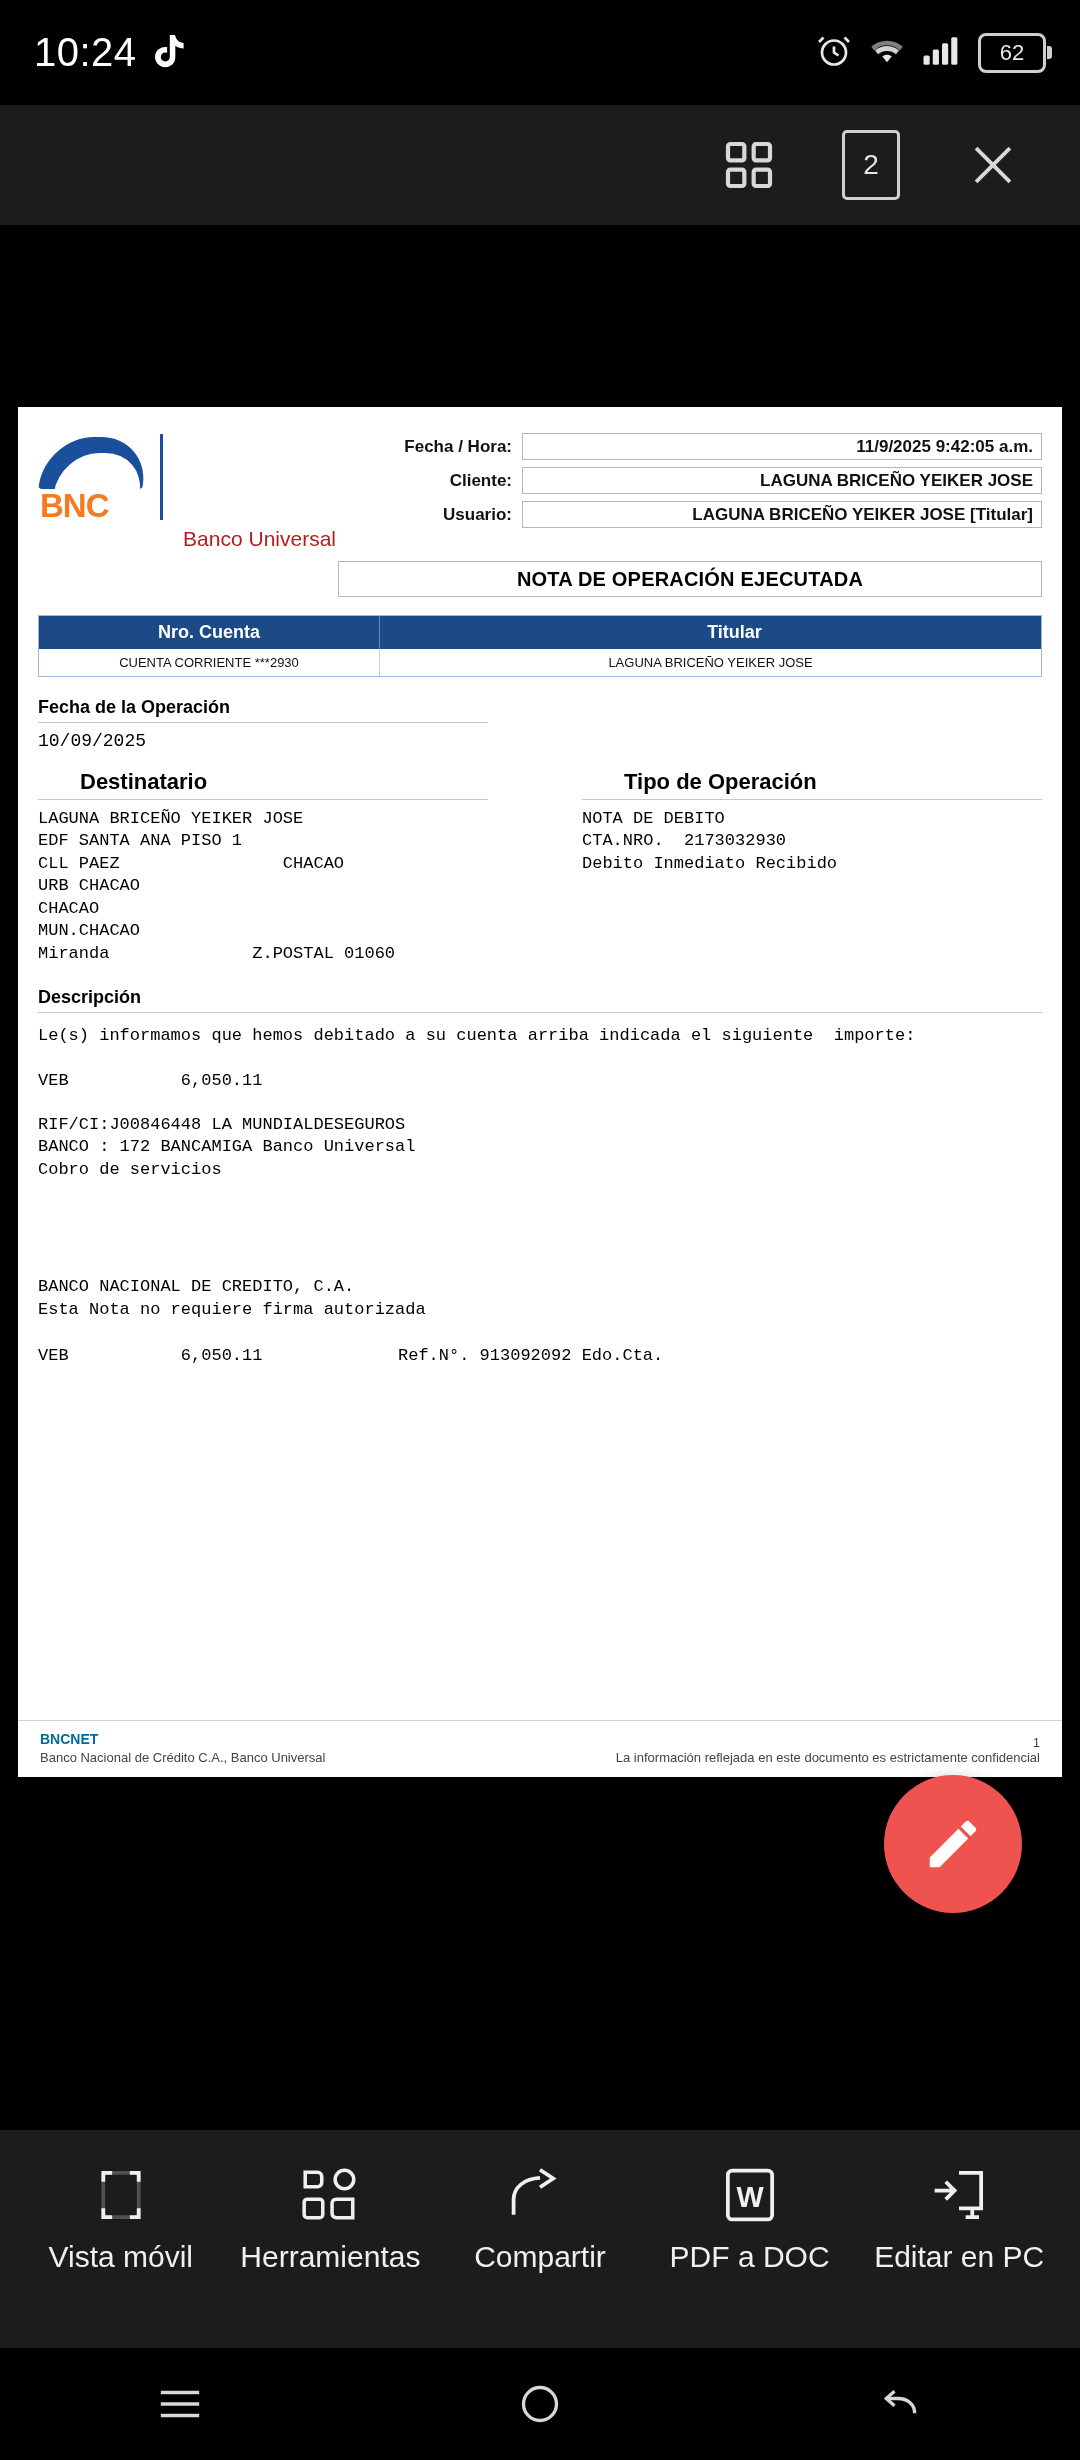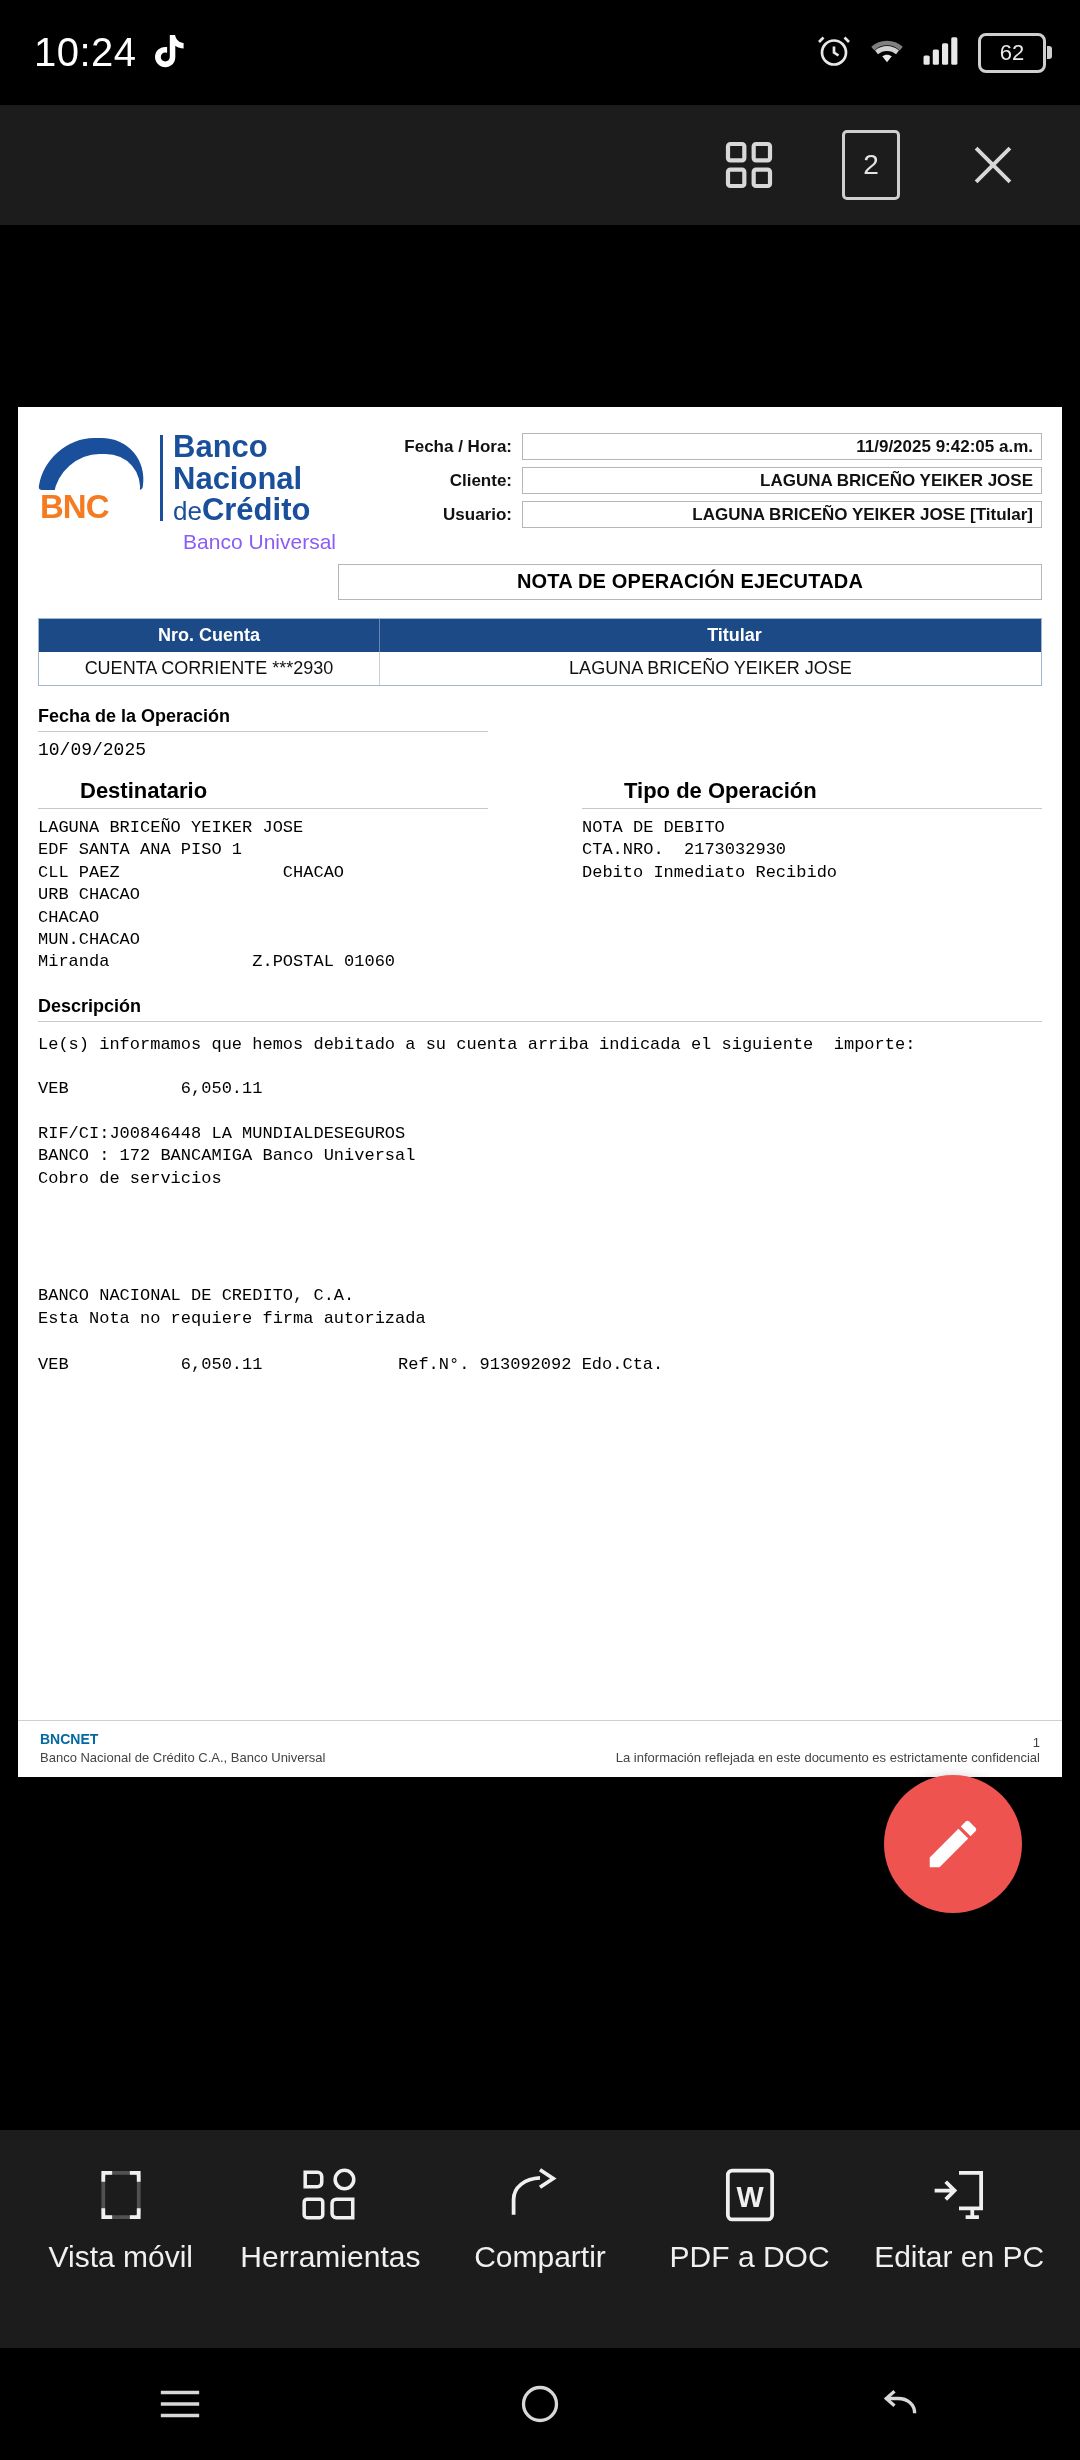--- a/index.html
+++ b/index.html
@@ -173,21 +173,21 @@
   }
   .bnc-name {
     line-height: 1.02;
     color: #1a4f9c;
   }
   .bnc-name .l1 { font-size: 31px; font-weight: bold; }
   .bnc-name .l2 { font-size: 31px; font-weight: bold; }
   .bnc-name .l3 { font-size: 31px; font-weight: bold; }
   .bnc-name .l3 em { font-style: normal; font-weight: normal; font-size: 26px; }
   .bnc-sub {
-    color: #8b5cf6;
+    color: #b91c1c;
     font-size: 21px;
     text-align: right;
     margin-top: 4px;
     padding-right: 2px;
   }
 
   .doc-fields {
     flex: 1;
     padding-left: 24px;
     padding-top: 8px;
@@ -252,21 +252,21 @@
     gap: 48px;
   }
   .acct-head div, .acct-row div {
     padding: 6px 0;
     text-align: center;
   }
   .acct-c1 { width: 340px; border-right: 1px solid #ffffff55; }
   .acct-c2 { flex: 1; }
   .acct-row {
     display: flex;
-    font-size: 18px;
+    font-size: 13px;
     color: #111;
   }
   .acct-row .acct-c1 { border-right: 1px solid #cfcfcf; }
 
   .sec-label {
     margin-top: 20px;
     font-size: 18px;
     font-weight: bold;
   }
   .sec-rule {
@@ -463,25 +463,20 @@
     <div class="doc-head">
       <div class="bnc-logo">
         <div class="bnc-logo-row">
           <div class="bnc-mark">
             <div class="swoosh"></div>
             <div class="bnc-letters">
               <span class="l-b">BNC</span>
             </div>
           </div>
           <div class="bnc-divider"></div>
-          <div class="bnc-name">
-            <div class="l1">Banco</div>
-            <div class="l2">Nacional</div>
-            <div class="l3"><em>de</em><span>Crédito</span></div>
-          </div>
         </div>
         <div class="bnc-sub">Banco Universal</div>
       </div>
 
       <div class="doc-fields">
         <div class="field-row">
           <div class="field-label">Fecha / Hora:</div>
           <div class="field-box">11/9/2025 9:42:05 a.m.</div>
         </div>
         <div class="field-row">

